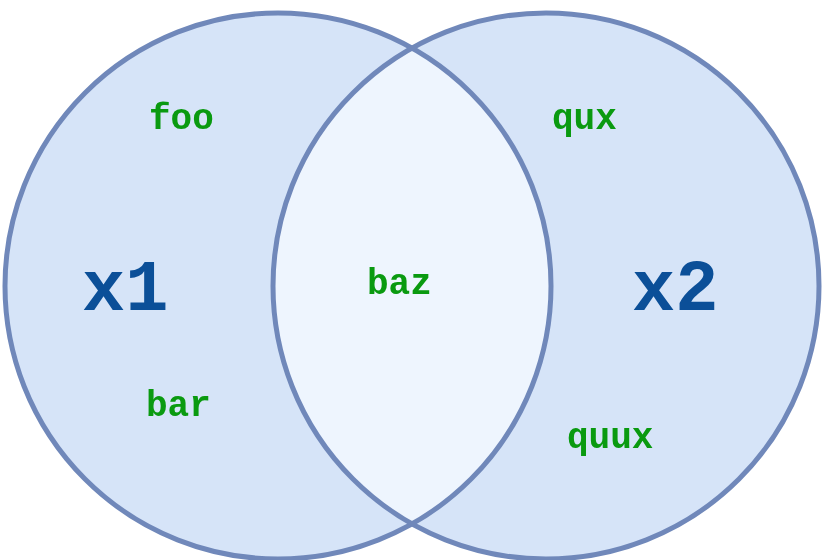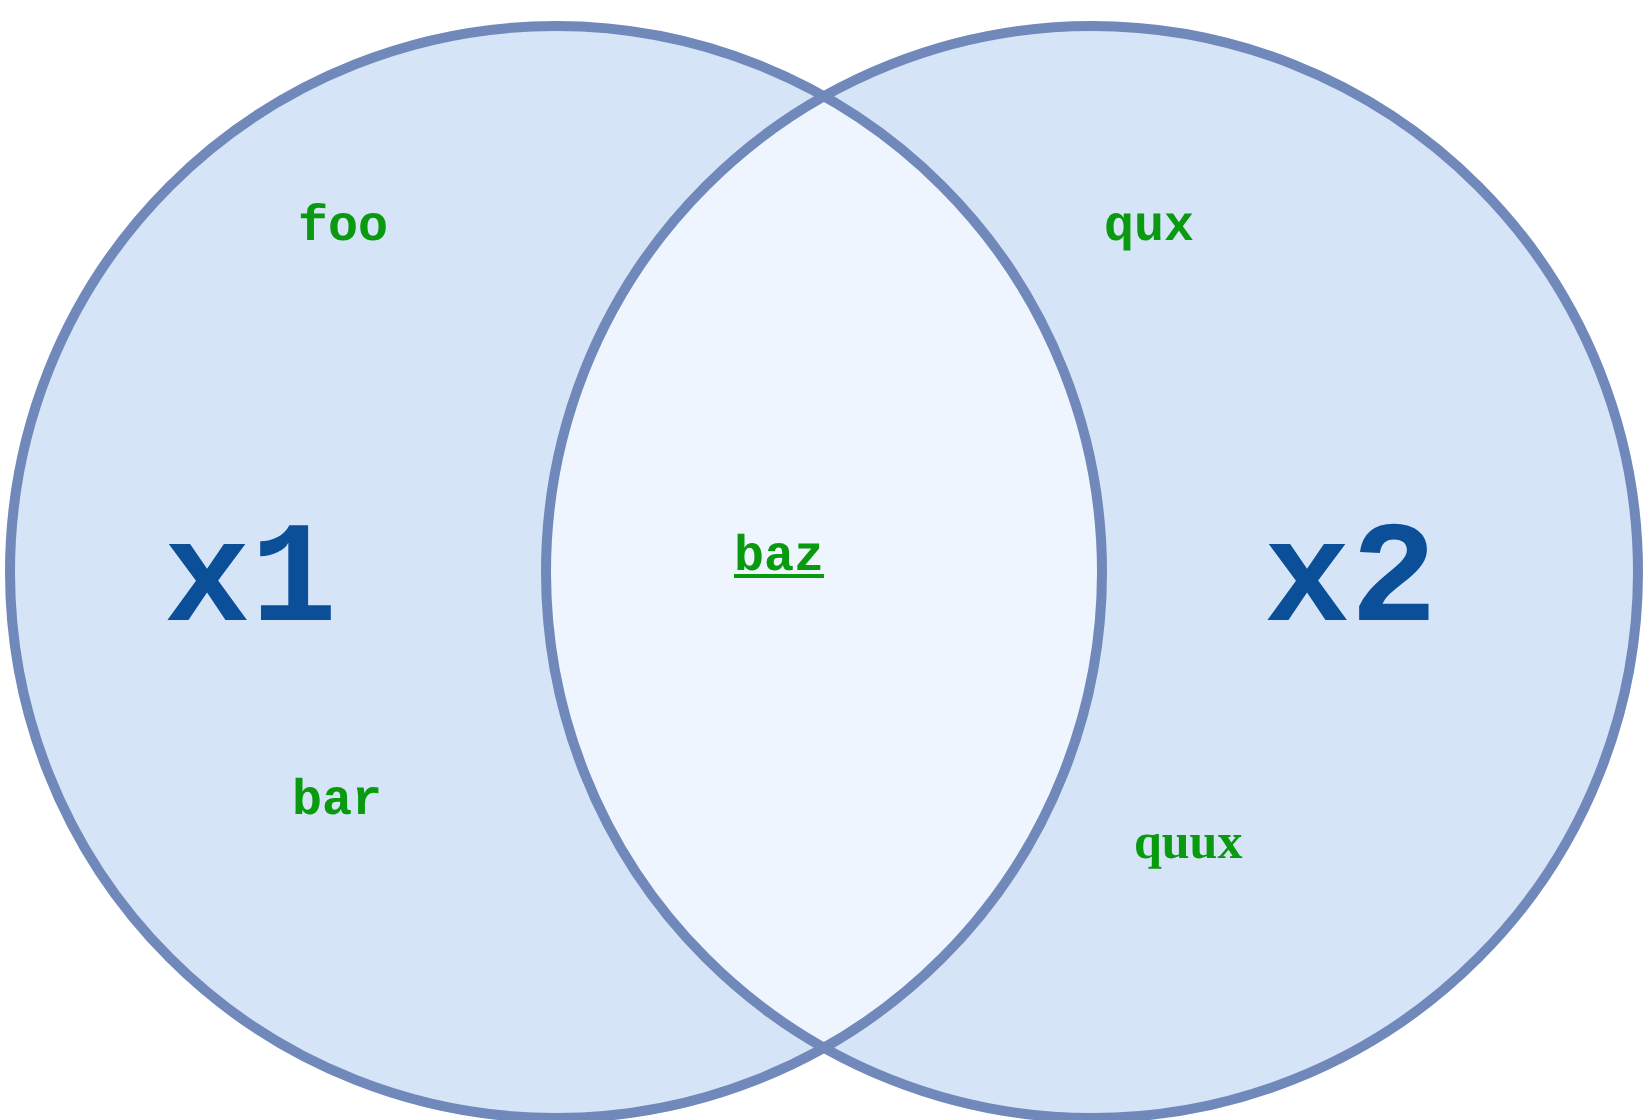--- a/index.html
+++ b/index.html
@@ -1,19 +1,19 @@
 <!DOCTYPE html>
 <html><head>
 <meta charset="utf-8">
 <style>
   html, body { margin:0; padding:0; background:#ffffff; }
   body { width:823px; height:560px; position:relative; overflow:hidden; }
   svg { position:absolute; left:0; top:0; }
   .label { position:absolute; font-family:"Liberation Mono", monospace; font-weight:bold; white-space:nowrap; }
-  .small { color:#0a9a10; font-size:25px; }
+  .small { color:#0a9a10; font-size:36px; }
   .big { color:#0b4f98; font-size:72px; }
 </style>
 </head>
 <body>
 
 <svg width="823" height="560" viewBox="0 0 823 560">
   <defs>
     <clipPath id="clipLeft">
         <circle cx="278" cy="286" r="273"></circle>
       </clipPath>
@@ -24,14 +24,14 @@
   <circle cx="278" cy="286" r="273" fill="none" stroke="#7088ba" stroke-width="5"></circle>
   <circle cx="546" cy="286" r="273" fill="none" stroke="#7088ba" stroke-width="5"></circle>
 </svg>
 
 <div class="label big" style="left:82px; top:250px;">x1</div>
 <div class="label big" style="left:632px; top:250px;">x2</div>
 
 <div class="label small" style="left:149px; top:99px;">foo</div>
 <div class="label small" style="left:146px; top:386px;">bar</div>
 <div class="label small" style="left:552px; top:99px;">qux</div>
-<div class="label small" style="left:567px; top:408px;font-family:Liberation Serif, serif;">quux</div>
-<div class="label small" style="left:367px; top:264px;text-decoration:underline;">baz</div>
+<div class="label small" style="left:567px; top:418px;">quux</div>
+<div class="label small" style="left:367px; top:264px;">baz</div>
 
 </body></html>

